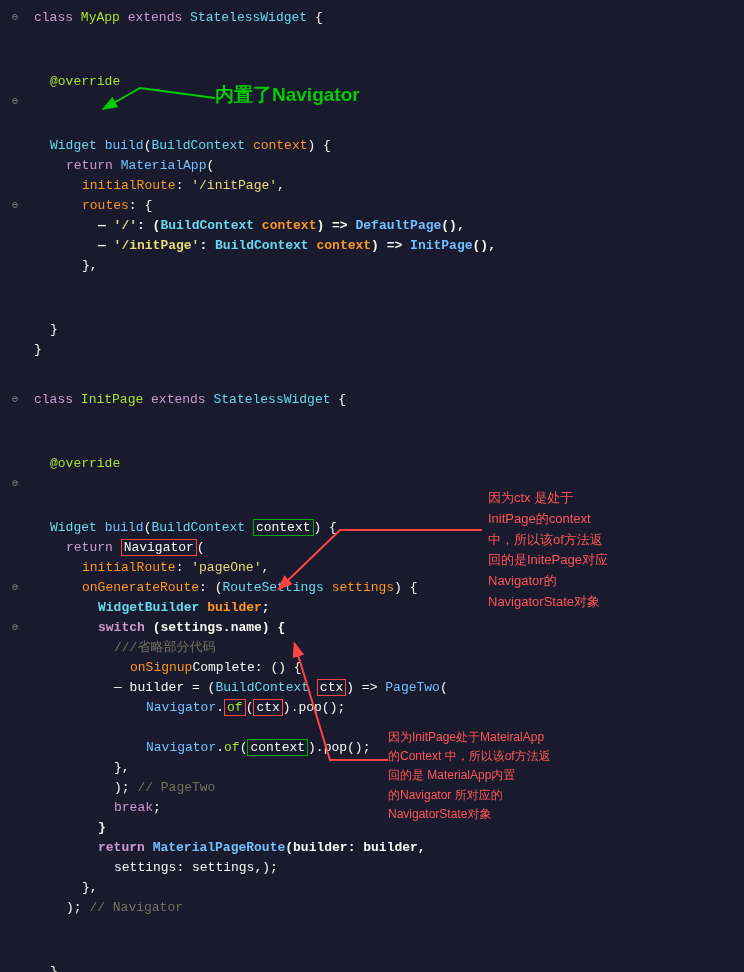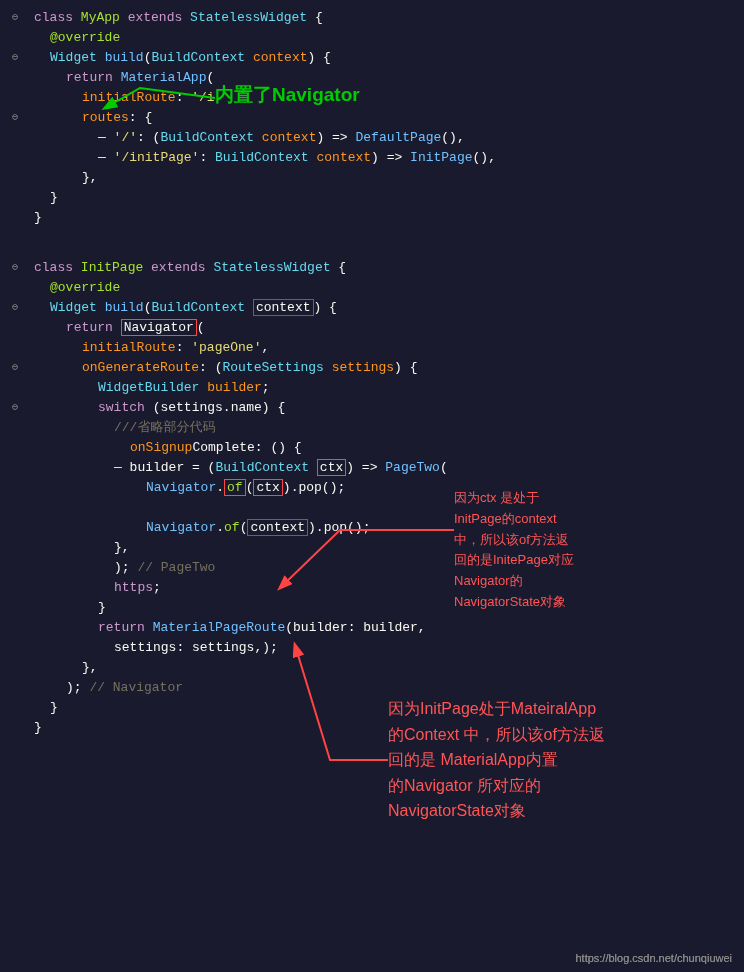--- a/index.html
+++ b/index.html
@@ -82,24 +82,24 @@
 
     .bottom-link {
       position: absolute;
       bottom: 8px;
       right: 12px;
       color: #888;
       font-size: 11px;
       font-family: Arial, sans-serif;
     }
 
-    .indent1 { margin-left: 16px; }
+    .indent1 { margin-left: 16px; margin-top: 44px; }
     .indent2 { margin-left: 32px; }
     .indent3 { margin-left: 48px; }
-    .indent4 { margin-left: 64px; }
+    .indent4 { margin-left: 64px; font-weight: bold; }
     .indent5 { margin-left: 80px; }
     .indent6 { margin-left: 96px; }
     .separator { height: 30px; background: #1a1a2e; }
   </style>
 </head>
 <body>
 
 <div class="code-container">
 
   <div class="line">
@@ -250,21 +250,21 @@
     <div class="code-line indent5"><span class="plain">},</span></div>
   </div>
 
   <div class="line">
     <div class="gutter"></div>
     <div class="code-line indent5"><span class="plain">); </span><span class="comment">// PageTwo</span></div>
   </div>
 
   <div class="line">
     <div class="gutter"></div>
-    <div class="code-line indent5"><span class="kw">https</span><span class="plain">;</span></div>
+    <div class="code-line indent5"><span class="kw">break</span><span class="plain">;</span></div>
   </div>
 
   <div class="line">
     <div class="gutter"></div>
     <div class="code-line indent4"><span class="plain">}</span></div>
   </div>
 
   <div class="line">
     <div class="gutter"></div>
     <div class="code-line indent4"><span class="kw">return</span> <span class="fn">MaterialPageRoute</span><span class="plain">(builder: builder,</span></div>
@@ -292,30 +292,30 @@
 
   <div class="line">
     <div class="gutter"></div>
     <div class="code-line"><span class="plain">}</span></div>
   </div>
 
   <div class="annotation-bubble" style="top:81px; left:215px; color:#00cc00; font-family:'Microsoft YaHei',Arial,sans-serif; font-size:19px; font-weight:bold;">
     内置了Navigator
   </div>
 
-  <div class="annotation-bubble" style="top:488px; left:454px; color:#ff5555; font-family:'Microsoft YaHei',Arial,sans-serif; font-size:13px; line-height:1.6;">
+  <div class="annotation-bubble" style="top:488px; left:488px; color:#ff5555; font-family:'Microsoft YaHei',Arial,sans-serif; font-size:13px; line-height:1.6;">
     因为ctx 是处于<br>
     InitPage的context<br>
     中，所以该of方法返<br>
     回的是InitePage对应<br>
     Navigator的<br>
     NavigatorState对象
   </div>
 
-  <div class="annotation-bubble" style="top:696px; left:388px; color:#ff5555; font-family:'Microsoft YaHei',Arial,sans-serif; font-size:16px; line-height:1.6;">
+  <div class="annotation-bubble" style="top:728px; left:388px; color:#ff5555; font-family:'Microsoft YaHei',Arial,sans-serif; font-size:12px; line-height:1.6;">
     因为InitPage处于MateiralApp<br>
     的Context 中，所以该of方法返<br>
     回的是 MaterialApp内置<br>
     的Navigator 所对应的<br>
     NavigatorState对象
   </div>
 
   <svg class="overlay-svg">
 
     <defs>

